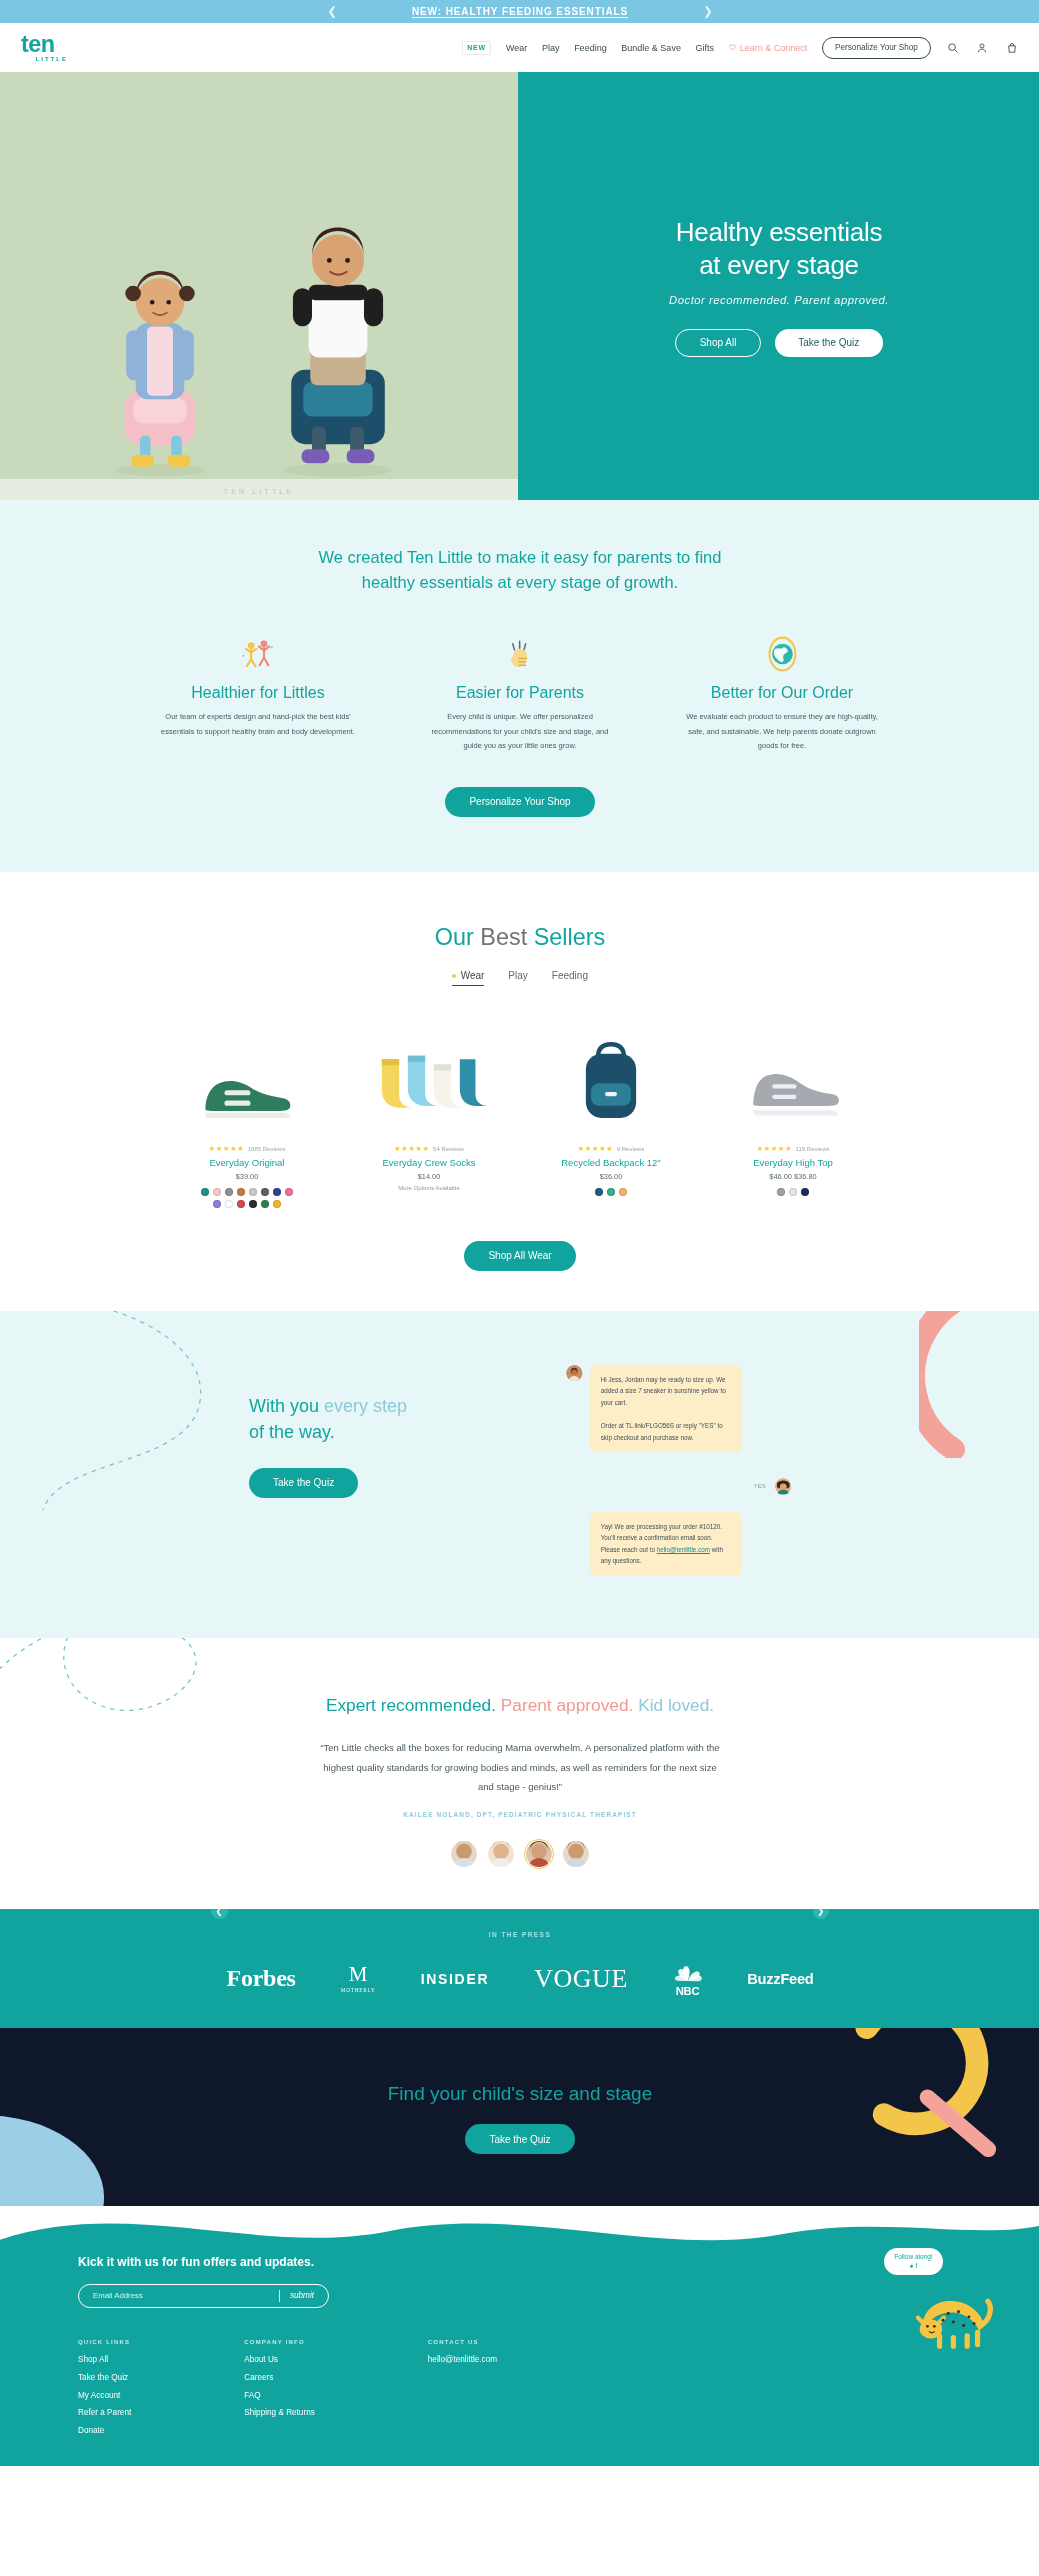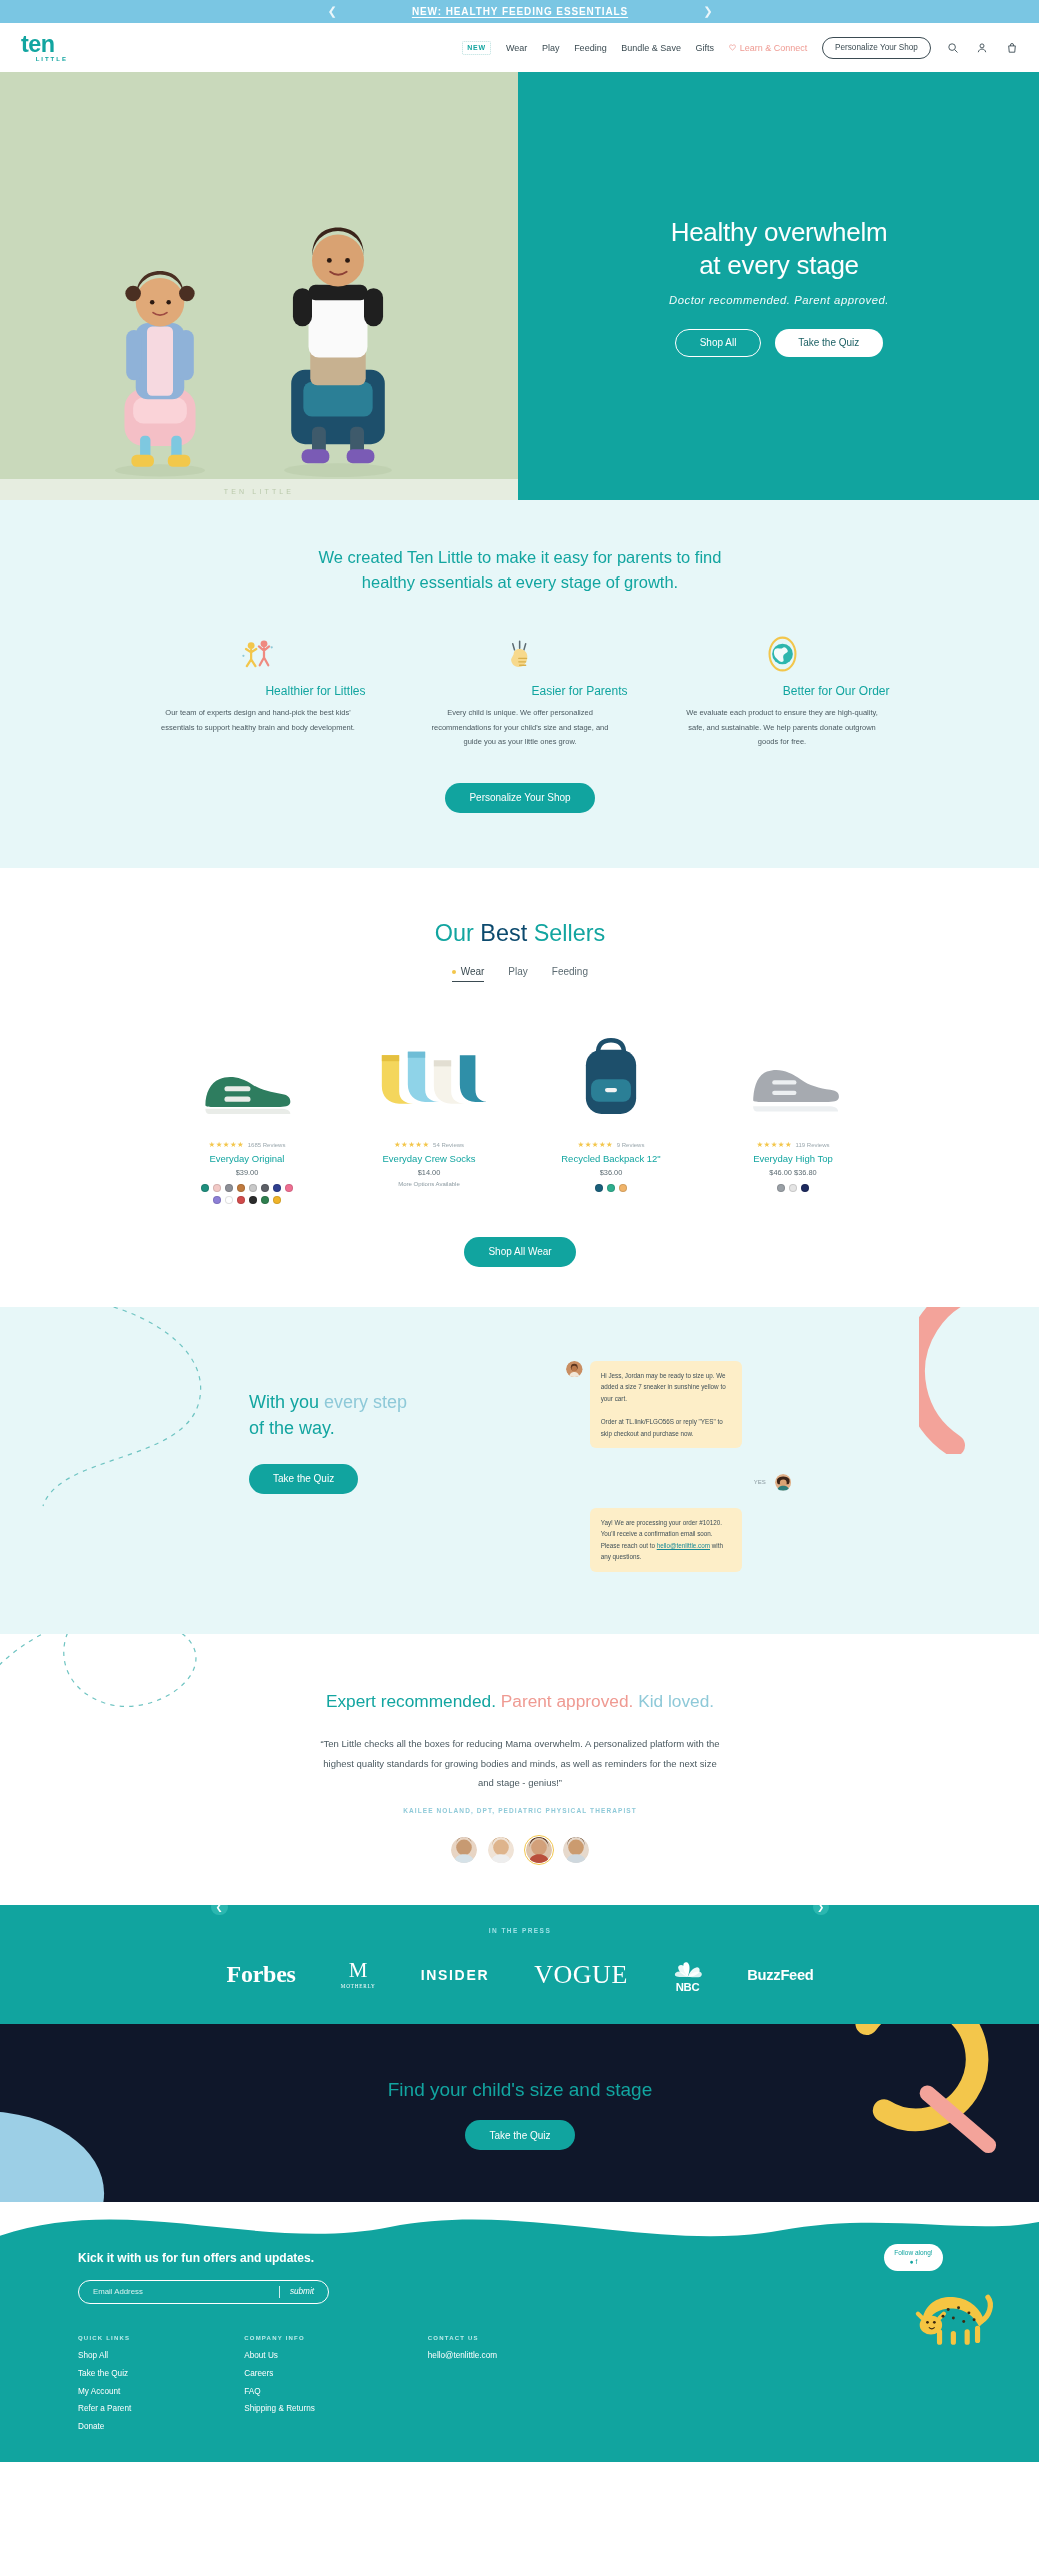--- a/index.html
+++ b/index.html
@@ -84,31 +84,31 @@
   }
 
   
   .values { background:#e7f7f8; padding:45px 0 55px; text-align:center; }
   .values h2 {
     font-size:16.5px; color:#12a5a0; font-weight:400; line-height:1.5;
   }
   .value-cols { display:flex; justify-content:center; gap:47px; margin-top:40px; }
   .vcol { width:215px; }
   .vicon { height:38px; display:flex; align-items:flex-end; justify-content:center; }
-  .vtitle { font-size:12px; color:#12a5a0; margin-top:11.3px;text-align:right; }
+  .vtitle { font-size:16px; color:#12a5a0; margin-top:11.3px; }
   .vtext { font-size:7.5px; line-height:1.95; color:#4b5a61; margin-top:7.8px; padding:0 10.4px; }
   .btn-teal {
     background:#11a49f; color:#fff; border:none; border-radius:866px;
     font-size:10px; padding:9.5px 24px; cursor:pointer; margin-top:33px;
   }
 
   
   .bestsellers { background:#fff; padding:52px 0 40px; text-align:center; position:relative; }
   .bs-title { font-size:23.4px; color:#12a5a0; font-weight:400; }
-  .bs-title .lt { color:#0c4a6e;text-align:right; }
+  .bs-title .lt { color:#737373;text-align:right; }
   .bs-tabs { display:flex; justify-content:center; gap:24px; margin-top:19px; }
   .bs-tab { font-size:10px; color:#5c6b72; cursor:pointer; padding-bottom:4.3px; position:relative; }
   .bs-tab.active { color:#3b4b52; border-bottom:1.3px solid #3b4b52; }
   .bs-tab .dot { width:4.3px; height:4.3px; background:#f3c64b; border-radius:50%; display:inline-block; margin-right:4.3px; vertical-align:middle; }
   .products { display:flex; justify-content:center; gap:24px; margin-top:42px; }
   .pcard { width:158px; }
   .pimg { height:97px; display:flex; align-items:flex-end; justify-content:center; }
   .stars { margin-top:19px; font-size:7.4px; color:#f3c64b; letter-spacing:0.5px; }
   .stars .rc { color:#9aa7ad; margin-left:3.5px; font-size:6px; letter-spacing:0; }
   .pname { font-size:9.5px; color:#12a5a0; margin-top:4.3px; }
@@ -296,21 +296,21 @@
         <circle cx="90" cy="88" r="30" fill="#d9a272"></circle>
         <path d="M60 84a30 30 0 0 1 60 0c0-24-13-34-30-34S60 60 60 84z" fill="#3a241a"></path>
         <circle cx="80" cy="88" r="2.8" fill="#2b1a12"></circle>
         <circle cx="101" cy="88" r="2.8" fill="#2b1a12"></circle>
         <path d="M81 101q9 7 19 0" stroke="#8d4036" stroke-width="2.2" fill="none" stroke-linecap="round"></path>
       </svg>
       <div class="tagline">TEN LITTLE</div>
     </div>
     <div class="hero-txt">
       <div class="hero-h1">
-        <div>Healthy overwhelm</div>
+        <div>Healthy essentials</div>
         <div>at every stage</div>
       </div>
       <div class="hero-sub">Doctor recommended. Parent approved.</div>
       <div class="hero-btns">
         <button class="btn-outline">Shop All</button>
         <button class="btn-white">Take the Quiz</button>
       </div>
     </div>
   </div>
 

